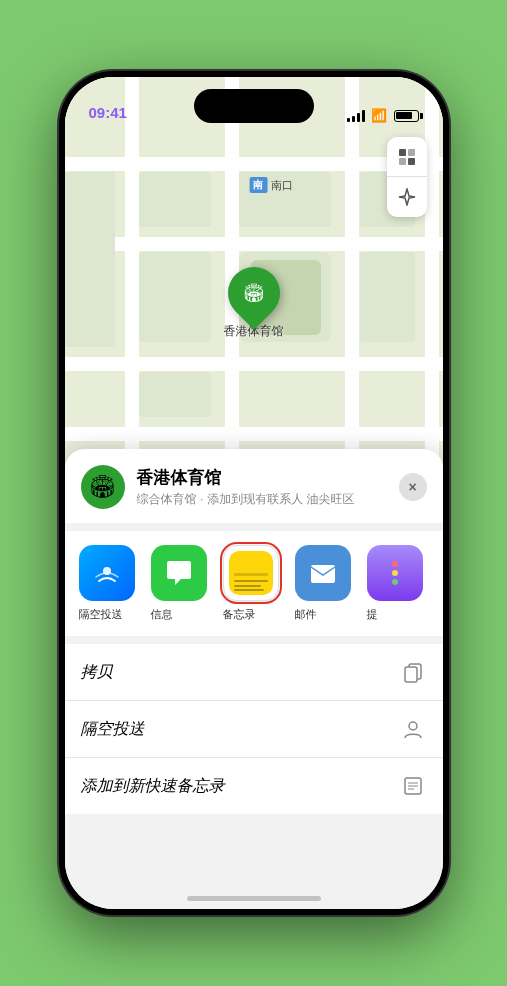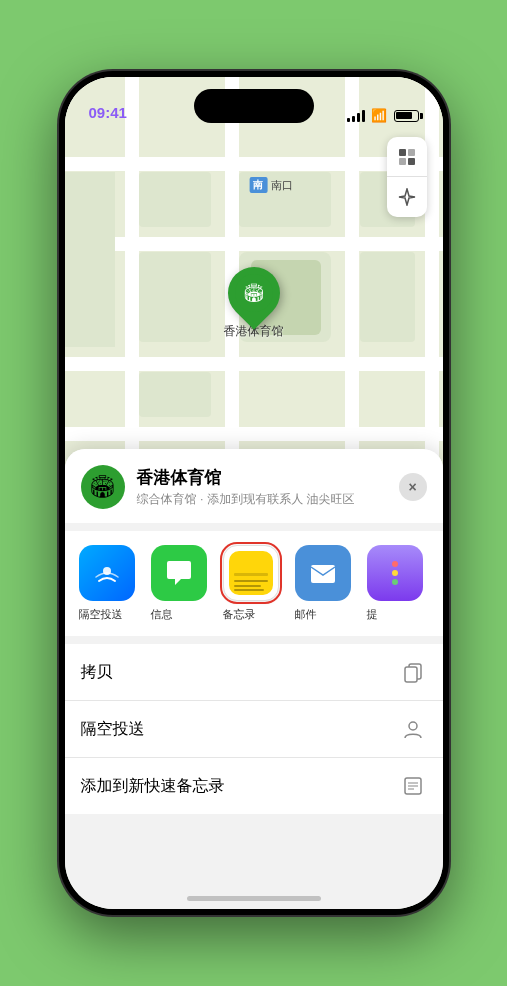--- a/index.html
+++ b/index.html
@@ -347,20 +347,21 @@
     }
     .notes-line-top {
       width: 100%;
       background: rgba(0,0,0,0.2);
       margin-bottom: 2px;
     }
     
     .action-list {
       background: #fff;
       margin-top: 8px;
+      font-style: italic;
     }
     .action-row {
       display: flex;
       align-items: center;
       justify-content: space-between;
       padding: 14px 16px;
       border-bottom: 0.5px solid #e5e5e5;
       cursor: pointer;
     }
     .action-row:last-child { border-bottom: none; }

